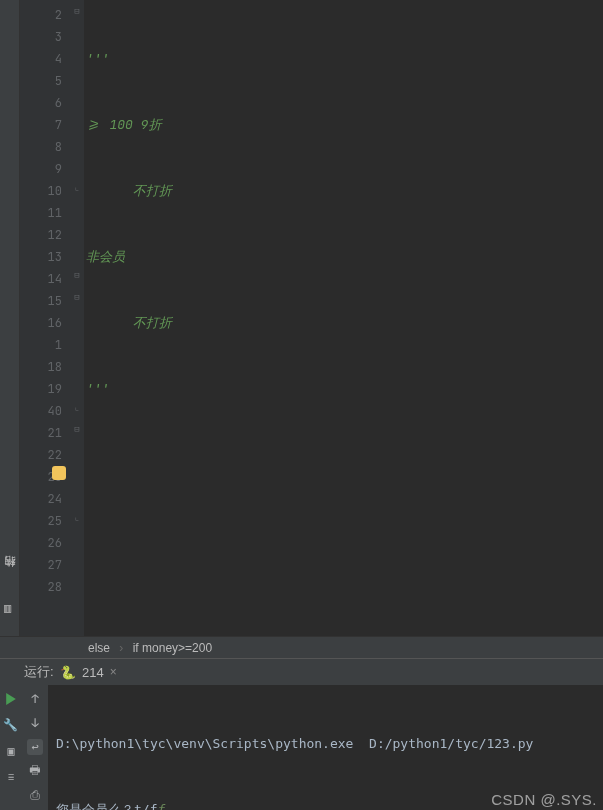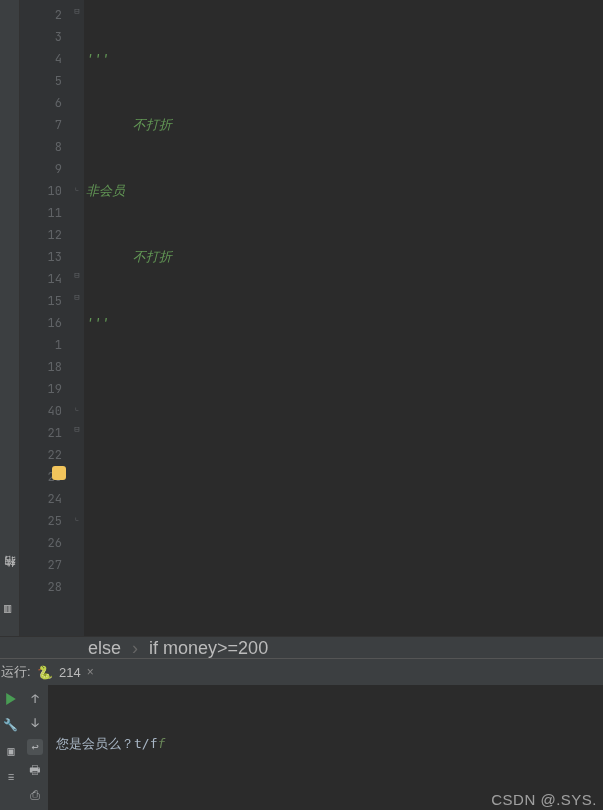--- a/index.html
+++ b/index.html
@@ -37,28 +37,28 @@
   .code {
     flex:1; padding:4px 0 4px 2px; line-height:22px;
     white-space:pre; overflow:hidden; position:relative;
   }
   .code .line { height:22px; }
   .strcm { color:#629755; font-style:italic; }
   .it { font-style:italic; }
 
   .breadcrumb {
     height:22px; background:#3c3f41; border-top:1px solid #323232;
-    line-height:22px; padding-left:88px; font-size:18px; color:#bbbbbb;
+    line-height:22px; padding-left:88px; font-size:12px; color:#bbbbbb;
     font-family:'Segoe UI',sans-serif;
   }
   .breadcrumb .sep { color:#666; margin:0 6px; }
 
   .runbar {
     height:27px; background:#3c3f41; border-top:1px solid #555;
-    display:flex; align-items:center; padding-left:1px;
+    display:flex; align-items:center; padding-left:24px;
     font-size:13px; color:#bbbbbb; font-family:'Microsoft YaHei',sans-serif;
   }
   .runbar .pyicon { color:#e2b75f; margin-right:5px; font-size:13px; }
   .runbar .close { margin-left:6px; color:#888; font-size:12px; }
 
   .console-row { display:flex; height:125px; background:#2b2b2b; }
   .run-tool-col {
     width:22px; background:#3c3f41; display:flex; flex-direction:column;
     align-items:center; padding-top:6px; gap:10px;
   }
@@ -127,20 +127,21 @@
     <div class="fm" style="top:270px;">⊟</div>
     <div class="fm" style="top:292px;">⊟</div>
     <div class="fm" style="top:402px;">⌞</div>
     <div class="fm" style="top:424px;">⊟</div>
     <div class="fm" style="top:512px;">⌞</div>
     <div class="bulb" style="top:466px;"></div>
   </div>
 
   <div class="code">
     <div class="line"><span class="strcm">'''</span></div>
+    <div class="line"><span class="strcm it">&gt;= 100 9折</span></div>
     <div class="line"><span class="strcm it">      不打折</span></div>
     <div class="line"><span class="strcm it">非会员</span></div>
     <div class="line"><span class="strcm it">      不打折</span></div>
     <div class="line"><span class="strcm">'''</span></div>
     
     
     
     
     
     
@@ -184,19 +185,20 @@
     <div class="tbtn">≡</div>
   </div>
   <div class="run-tool-col2">
     <div class="tbtn">↑</div>
     <div class="tbtn">↓</div>
     <div class="tbtn sel">↩</div>
     <div class="tbtn">🖶</div>
     <div class="tbtn">⎙</div>
   </div>
   <div class="console">
+    <div>D:\python1\tyc\venv\Scripts\python.exe  D:/python1/tyc/123.py</div>
     <div><span>您是会员么？t/f</span><span class="input-val">f</span></div>
     
     
   </div>
 </div>
 
 <div class="watermark">CSDN @.SYS.</div>
 
 </body></html>

